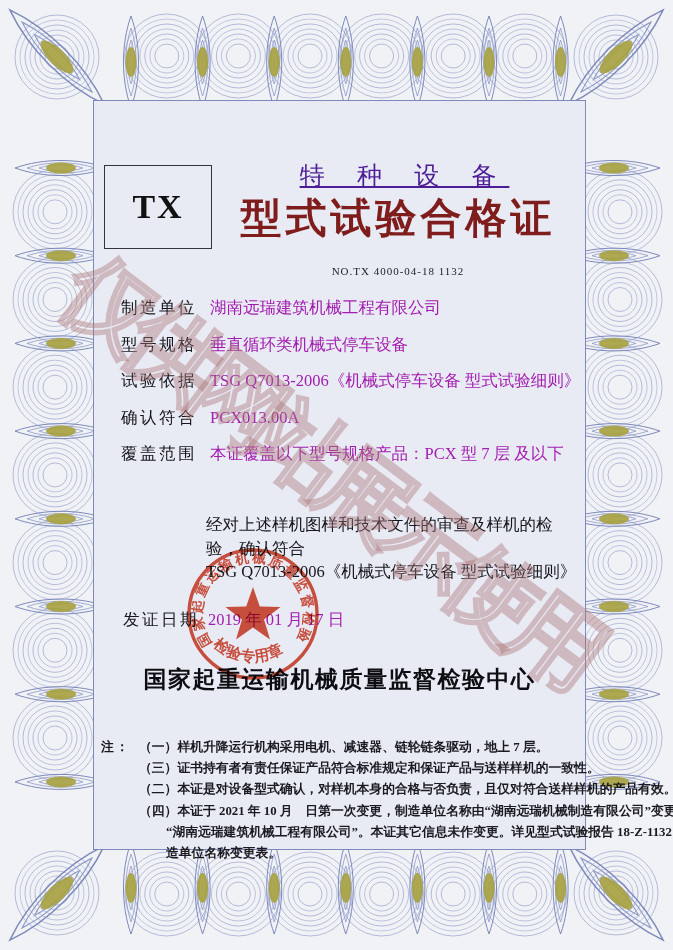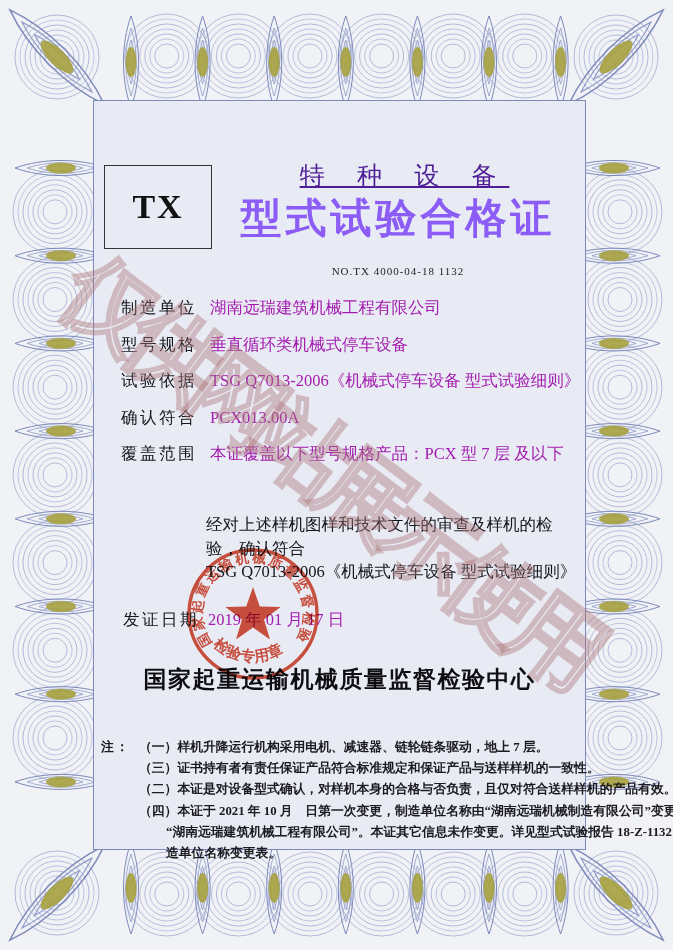--- a/index.html
+++ b/index.html
@@ -17,21 +17,21 @@
   }
   
   .tx-box{
     position:absolute;left:10px;top:64px;width:106px;height:82px;
     border:1.5px solid #33333b;display:flex;align-items:center;justify-content:center;
   }
   .tx-box span{font-size:34px;font-weight:bold;letter-spacing:2px;color:#111;text-align:center;}
   
   .hdr{position:absolute;left:118px;top:0;width:372px;text-align:center;}
   .hdr-small{position:absolute;left:0;width:100%;top:58px;font-size:25px;letter-spacing:13px;text-indent:13px;color:#4c1d95;text-decoration:underline;}
-  .hdr-title{position:absolute;left:0;width:100%;top:90px;font-size:41px;font-weight:bold;letter-spacing:4px;color:#8b5cf6;}
+  .hdr-title{position:absolute;left:0;width:100%;top:90px;font-size:41px;font-weight:bold;letter-spacing:4px;color:#7f1d1d;}
   .cert-no{position:absolute;left:0;width:100%;top:164px;font-size:11px;letter-spacing:1px;color:#1c1c24;}
   
   .fields{position:absolute;left:27px;top:196px;width:450px;}
   .frow{height:36.6px;font-size:16.5px;white-space:nowrap;}
   .flabel{display:inline-block;letter-spacing:2.5px;color:#15151b;}
   .fvalue{margin-left:13px;color:#a21caf;text-align:right;}
   
   .conclusion{position:absolute;left:112px;top:412px;width:372px;font-size:16.5px;line-height:23.5px;color:#15151b;}
   
   .date-row{position:absolute;left:29px;top:508px;font-size:16.5px;white-space:nowrap;}

